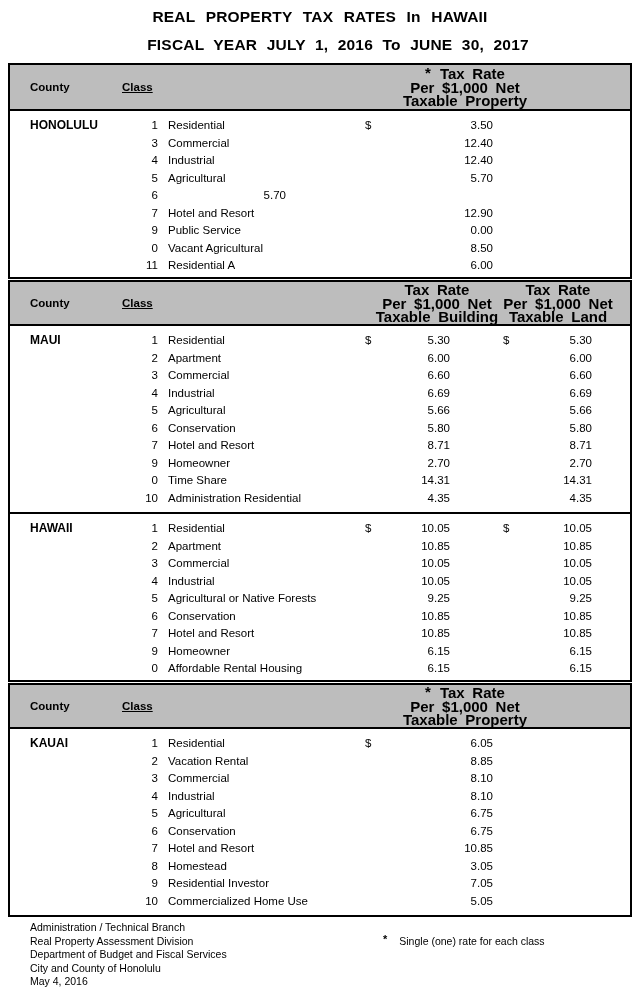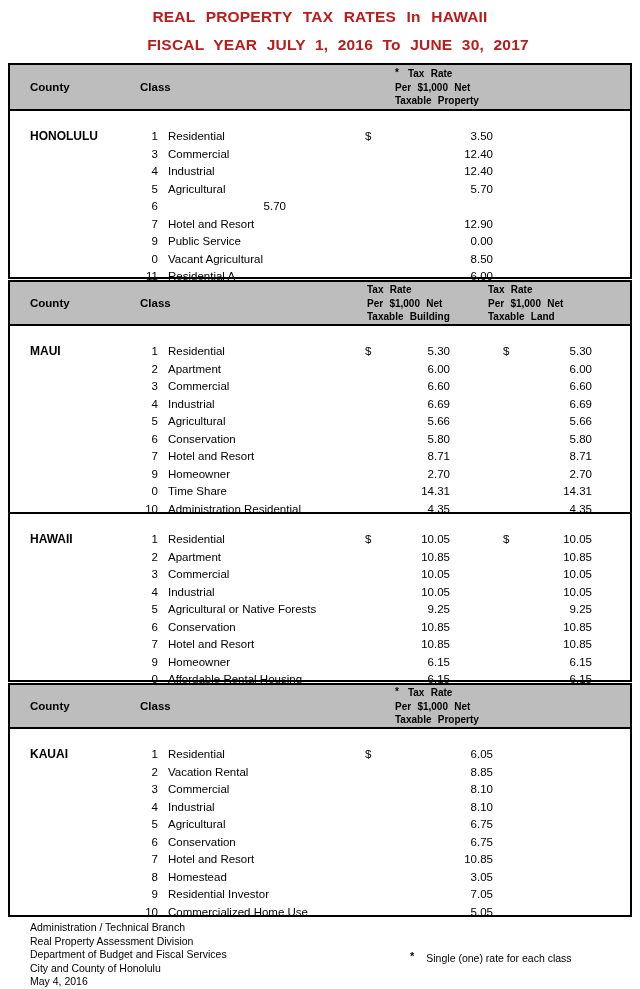--- a/index.html
+++ b/index.html
@@ -1,56 +1,56 @@
 <!DOCTYPE html>
 <html><head>
 <meta charset="utf-8">
 <style>
   html,body{margin:0;padding:0;background:#fff;}
   .page{position:relative;width:640px;height:989px;background:#ffffff;
         font-family:"Liberation Sans",sans-serif;color:#000;overflow:hidden;}
   .title-line{ text-align:center;font-weight:bold;font-size:15.5px;line-height:18px;
-        word-spacing:6px;letter-spacing:.2px;color:#b91c1c;}
+        word-spacing:6px;letter-spacing:.2px;color:#000000;}
   .title-line.first{padding-top:8px;}
   .title-line.second{margin-top:10px;word-spacing:5px;padding-left:36px;}
   .tbl{margin:9px auto 0;width:624px;}
   
   .hdr{position:relative;display:flex;align-items:center;height:46px;background:#bdbdbd;
        border:2px solid #000;box-sizing:border-box;font-weight:bold;font-size:11.5px;}
   .hdr.first{height:48px;}
   .hdr.gap{margin-top:1px;}
   .h-county{width:112px;padding-left:20px;box-sizing:border-box;}
-  .h-class{margin-left:18px;}
-  .rate-head{position:absolute;top:50%;transform:translateY(-50%);text-align:left;
-       line-height:13.5px;font-size:10px;word-spacing:3.5px;}
+  .h-class{text-decoration:underline;}
+  .rate-head{position:absolute;top:50%;transform:translateY(-50%);text-align:center;
+       line-height:13.5px;font-size:15px;word-spacing:3.5px;}
   .rate-head.property{left:385px;width:140px;}
   .rate-head.building{left:357px;width:140px;}
   .rate-head.land{left:478px;width:140px;}
   .ast{margin-right:9px;position:relative;top:-1px;}
   
-  .body{border:2px solid #000;border-top:none;box-sizing:border-box;padding-top:17px;
+  .body{border:2px solid #000;border-top:none;box-sizing:border-box;padding-top:6px;
         font-size:11.5px;background:#fff;}
   .body.h168{height:168px;}
   .body.h188{height:188px;}
   .row{display:flex;height:17.5px;line-height:17.5px;white-space:nowrap;}
   .c-county{width:112px;padding-left:20px;box-sizing:border-box;font-weight:bold;font-size:12px;}
   .c-num{width:36px;text-align:right;}
   .c-name{width:207px;padding-left:10px;box-sizing:border-box;overflow:hidden;}
   .c-d{width:13px;}
   .c-amt-s{width:115px;text-align:right;}
   .c-tail-s{width:137px;}
   .c-amt1{width:72px;text-align:right;}
   .c-gap{width:53px;}
   .c-d2{width:13px;}
   .c-amt2{width:76px;text-align:right;}
   .c-tail-d{width:38px;}
   
   .footer{position:relative;margin:4px 0 0 30px;font-size:10.5px;line-height:13.6px;}
   .f-line{display:block;}
-  .note{position:absolute;left:353px;top:31px;white-space:nowrap;margin-left:27px;}
+  .note{position:absolute;left:353px;top:14px;white-space:nowrap;}
   .note-ast{font-weight:bold;font-size:11px;position:relative;top:-2px;margin-right:12px;}
   .note-text{font-size:10.5px;}
 </style>
 </head>
 <body>
 
 <div class="page">
 
   <div class="title-line first">REAL PROPERTY TAX RATES In HAWAII</div>
   <div class="title-line second">FISCAL YEAR JULY 1, 2016 To JUNE 30, 2017</div>

